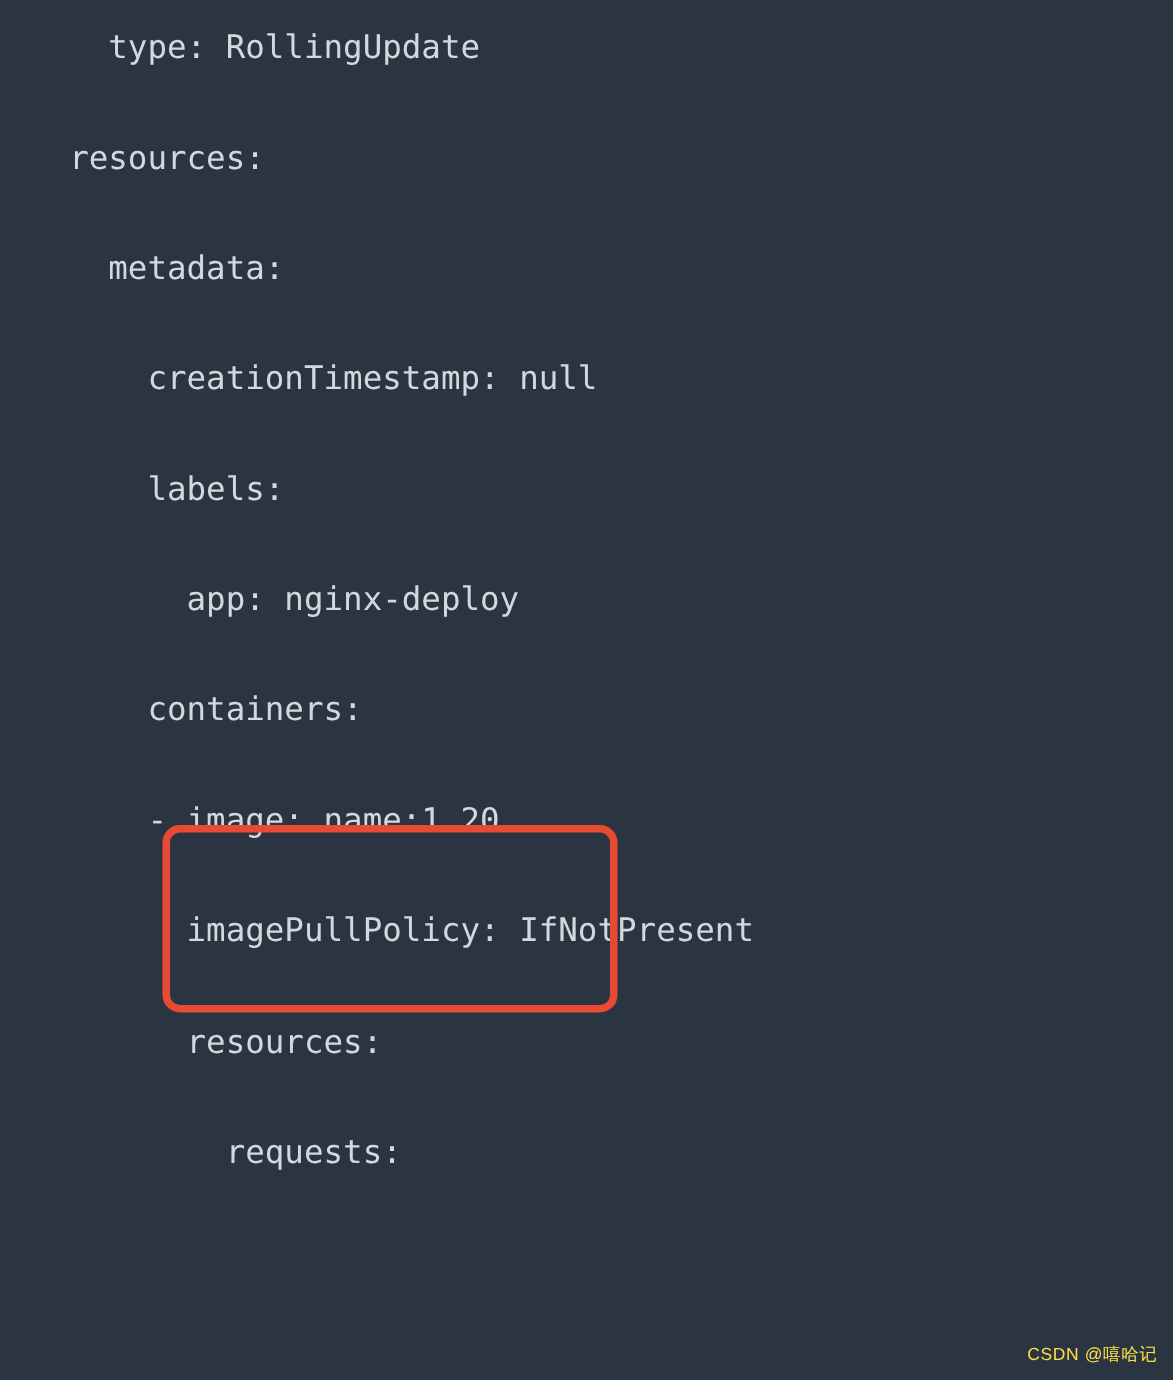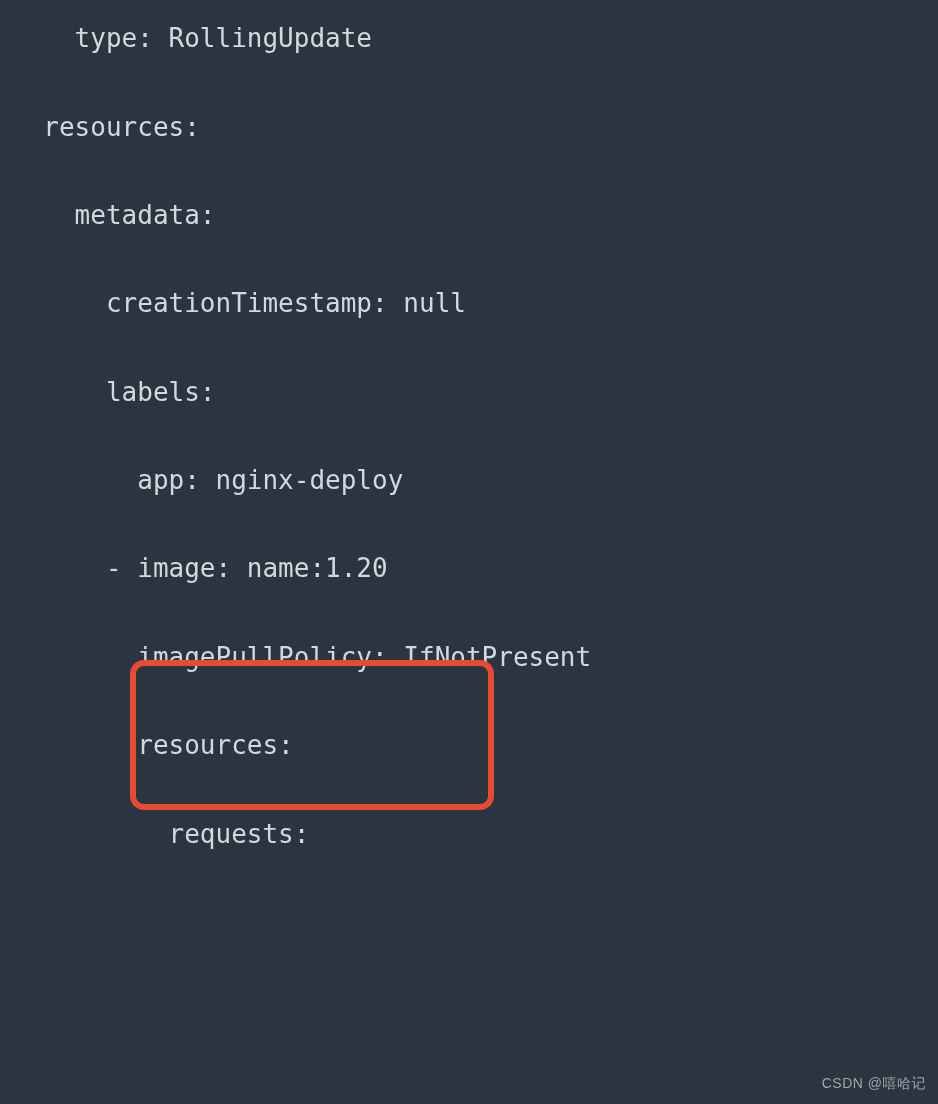--- a/index.html
+++ b/index.html
@@ -20,52 +20,53 @@
       overflow: hidden;
     }
     .code-container {
       padding: 0;
       white-space: pre;
       position: relative;
       top: -28px;
     }
     .line {
       display: block;
-      padding-left: 12px;
+      padding-left: 24px;
     }
     .highlight-box {
       position: absolute;
       border: 6px solid #e84a33;
       border-radius: 14px;
       left: 130px;
       top: 660px;
       width: 364px;
       height: 150px;
       pointer-events: none;
     }
     .watermark {
       position: absolute;
       bottom: 8px;
       right: 12px;
       font-size: 14px;
-      color: #a3a3a3;
+      color: #fde047;
       font-family: -apple-system, sans-serif;
       letter-spacing: 0.5px;
     }
   </style>
 </head>
 <body>
 
 <div class="code-container">
 <span class="line">    type: RollingUpdate</span>
 <span class="line">  resources:</span>
 <span class="line">    metadata:</span>
 <span class="line">      creationTimestamp: null</span>
 <span class="line">      labels:</span>
 <span class="line">        app: nginx-deploy</span>
+<span class="line">      containers:</span>
 <span class="line">      - image: name:1.20</span>
 <span class="line">        imagePullPolicy: IfNotPresent</span>
 <span class="line">        resources:</span>
 <span class="line">          requests:</span>
 
 
 
 
 
 

